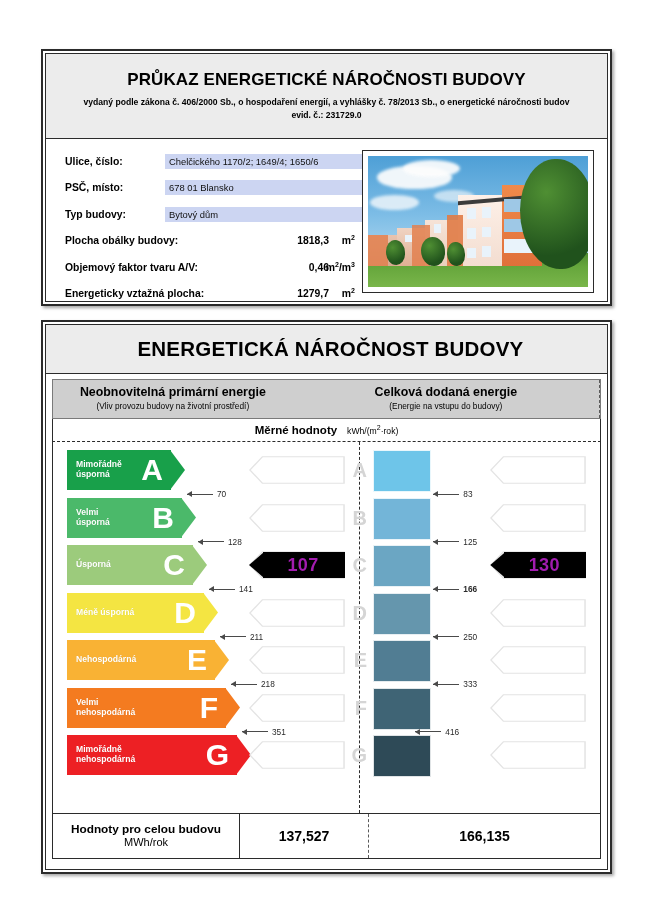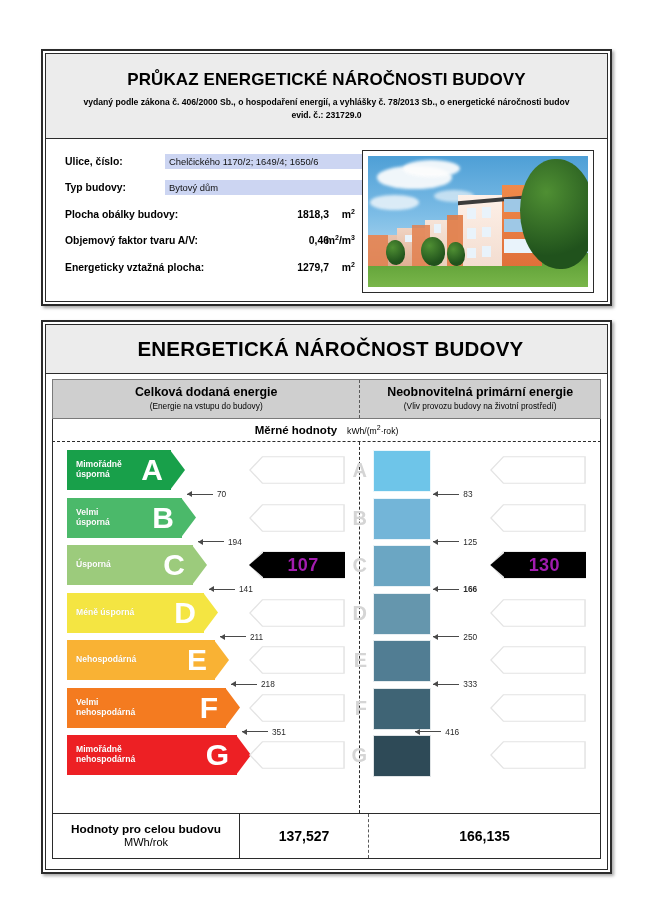--- a/index.html
+++ b/index.html
@@ -208,20 +208,24 @@
       <div class="titleband">
         <div class="doc-title">PRŮKAZ ENERGETICKÉ NÁROČNOSTI BUDOVY</div>
         <div class="doc-sub">vydaný podle zákona č. 406/2000 Sb., o hospodaření energií, a vyhlášky č. 78/2013 Sb., o energetické náročnosti budov</div>
         <div class="doc-sub2">evid. č.: 231729.0</div>
       </div>
 
       <div class="idblock">
         <div class="idrow">
           <div class="idlabel">Ulice, číslo:</div>
           <div class="idvalue-fill">Chelčického 1170/2; 1649/4; 1650/6</div>
+        </div>
+        <div class="idrow">
+          <div class="idlabel">PSČ, místo:</div>
+          <div class="idvalue-fill">678 01  Blansko</div>
         </div>
         <div class="idrow">
           <div class="idlabel">Typ budovy:</div>
           <div class="idvalue-fill">Bytový dům</div>
         </div>
 
         <div class="idrow plain">
           <div class="idlabel">Plocha obálky budovy:</div>
           <div class="idnum">1818,3</div>
           <div class="idunit">m<sup>2</sup></div>
@@ -284,27 +288,27 @@
   </div>
 
   <div class="panel" id="panel-main">
     <div class="panel-inner">
 
       <div class="mainband">
         <div class="main-title">ENERGETICKÁ NÁROČNOST BUDOVY</div>
       </div>
 
       <div class="colhead">
+        <div class="ch">
+          <div class="ch-t">Neobnovitelná primární energie</div>
+          <div class="ch-s">(Vliv provozu budovy na životní prostředí)</div>
+        </div>
         <div class="ch first">
           <div class="ch-t">Celková dodaná energie</div>
           <div class="ch-s">(Energie na vstupu do budovy)</div>
-        </div>
-        <div class="ch">
-          <div class="ch-t">Neobnovitelná primární energie</div>
-          <div class="ch-s">(Vliv provozu budovy na životní prostředí)</div>
         </div>
       </div>
 
       <div class="unitrow">
         <span class="unit-t">Měrné hodnoty</span>
         <span class="unit-u">kWh/(m<sup>2</sup>·rok)</span>
       </div>
 
       <div class="scalebox">
         <div class="vdash"></div>
@@ -327,21 +331,21 @@
               <div class="grade-arrow">
                 <div class="body" style="background: rgb(75, 185, 106);"></div>
                 <div class="tip" style="background: rgb(75, 185, 106); clip-path: polygon(0px 0px, 100% 50%, 0px 100%);"></div>
                 <div class="grade-label">Velmi
 úsporná</div>
                 <div class="grade-letter">B</div>
               </div>
             </div>
             <div class="thresh" style="left: 145px; top: 94.5px;">
               <div class="arw"></div>
-              <div class="tv">194</div>
+              <div class="tv">128</div>
             </div>
             <div class="grade-row" style="top: 103px; width: 140px; height: 40px;">
               <div class="grade-arrow">
                 <div class="body" style="background: rgb(156, 203, 124);"></div>
                 <div class="tip" style="background: rgb(156, 203, 124); clip-path: polygon(0px 0px, 100% 50%, 0px 100%);"></div>
                 <div class="grade-label">Úsporná</div>
                 <div class="grade-letter">C</div>
               </div>
             </div>
             <div class="thresh" style="left: 156px; top: 142px;">

